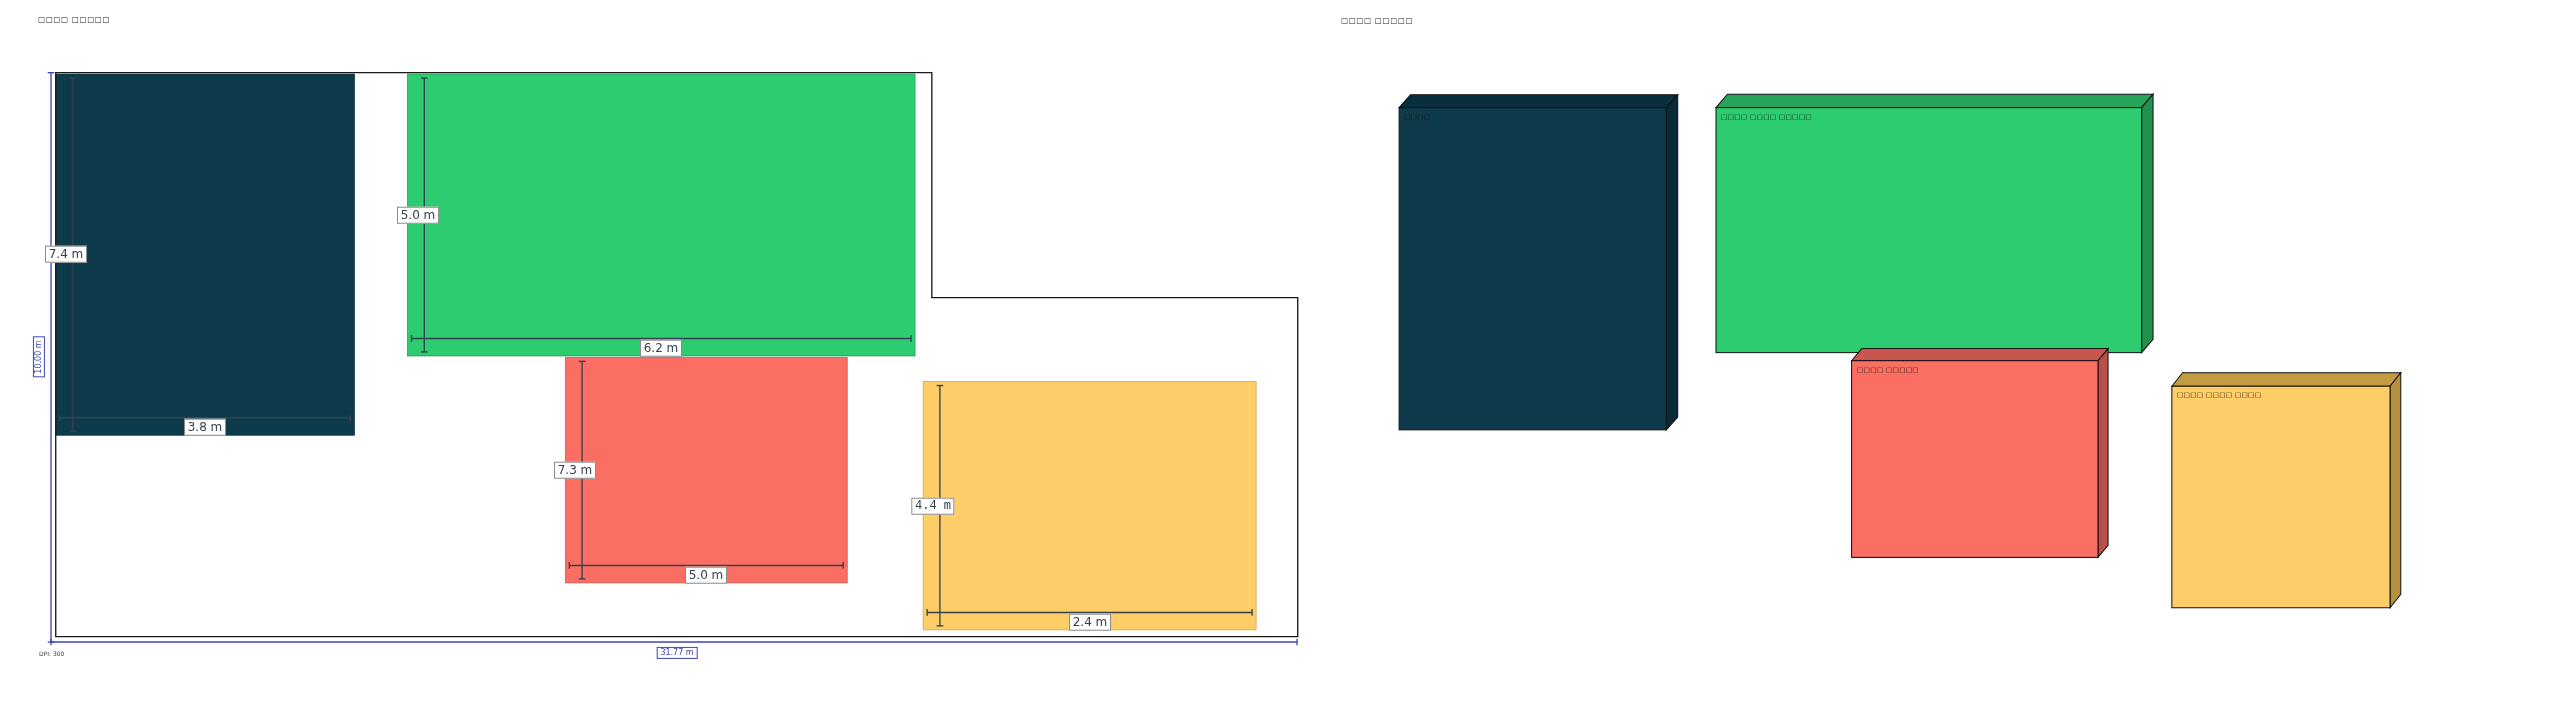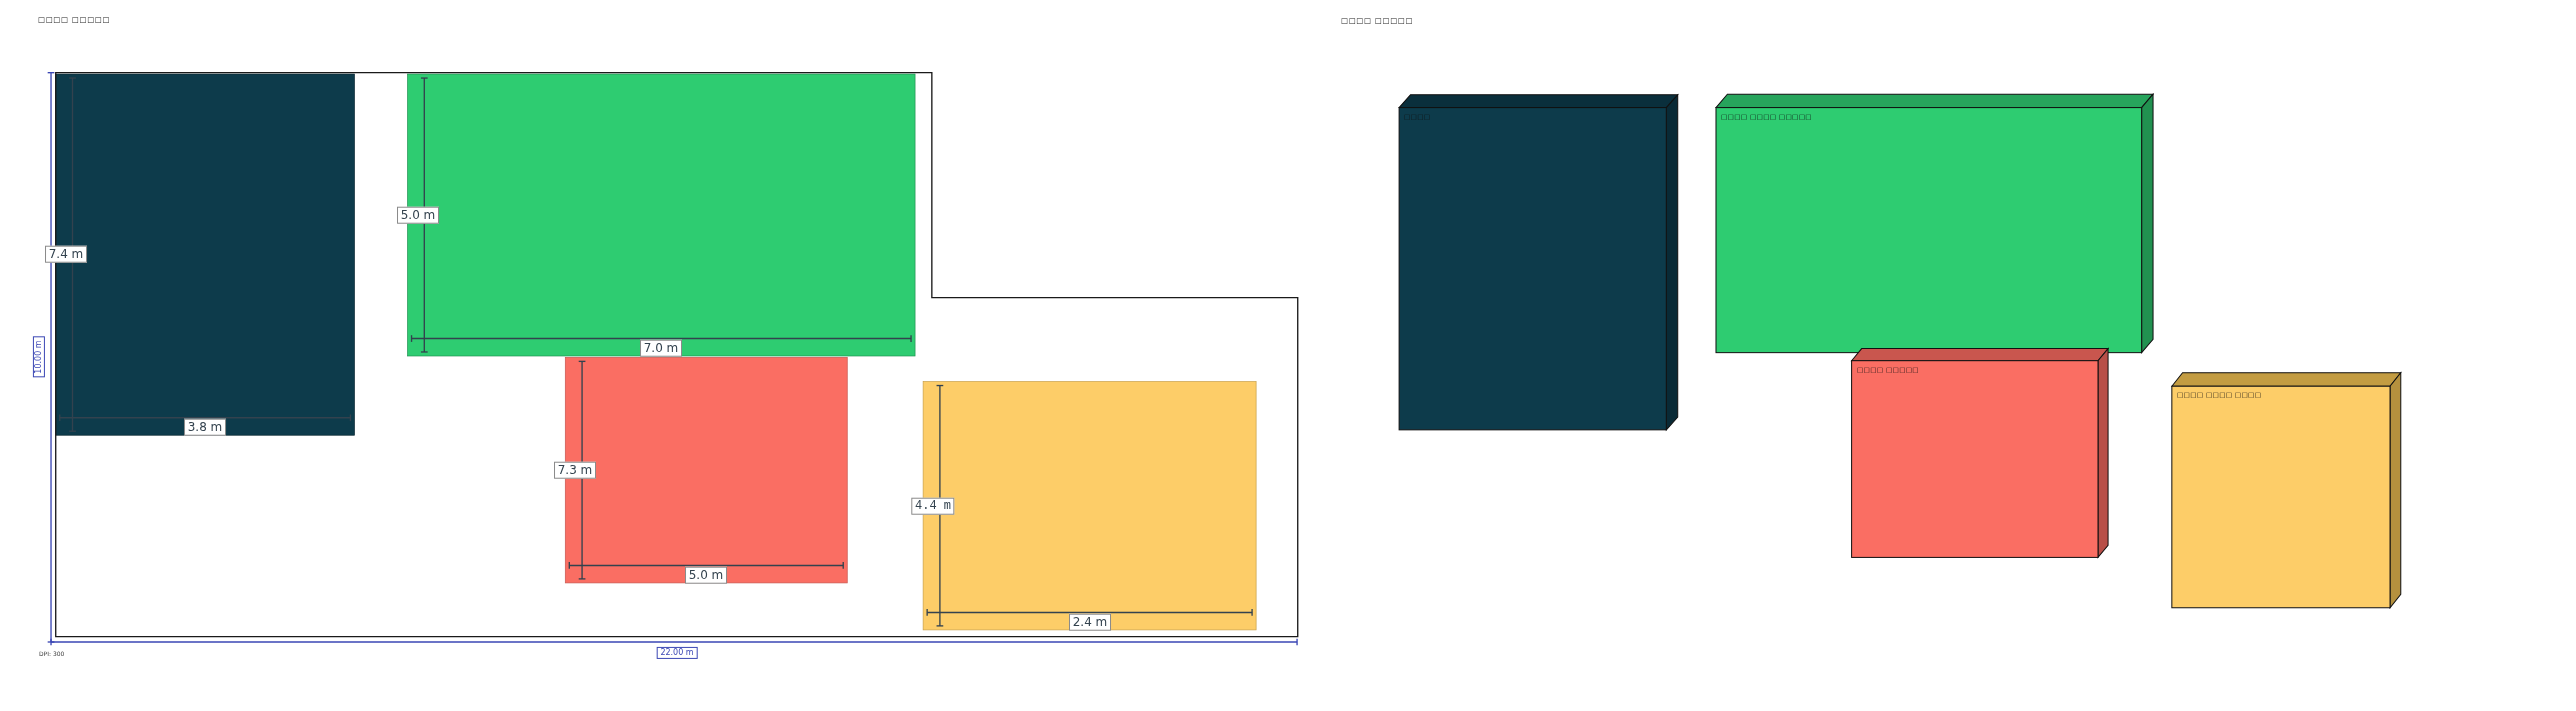--- a/index.html
+++ b/index.html
@@ -66,26 +66,26 @@
       <polygon points="3125,537 3140,519 3140,812 3125,830" fill="#b84f48" stroke="#101010" stroke-width="1.5"></polygon>
       <rect x="2758" y="537" width="367" height="293" fill="#fa6e63" stroke="#101010" stroke-width="1.5"></rect>
       <polygon points="3235,575 3251,555 3576,555 3560,575" fill="#c39c42" stroke="#101010" stroke-width="1.5"></polygon>
       <polygon points="3560,575 3576,555 3576,885 3560,905" fill="#b5913e" stroke="#101010" stroke-width="1.5"></polygon>
       <rect x="3235" y="575" width="325" height="330" fill="#fdcd68" stroke="#101010" stroke-width="1.5"></rect>
     </svg>
   <div id="labels">
       <div class="dim-label" style="left: 66px; top: 254px;">7.4 m</div>
       <div class="dim-label" style="left: 205px; top: 427px;">3.8 m</div>
       <div class="dim-label" style="left: 418px; top: 215px;">5.0 m</div>
-      <div class="dim-label" style="left: 661px; top: 348px;">7.0 m</div>
+      <div class="dim-label" style="left: 661px; top: 348px;">6.2 m</div>
       <div class="dim-label" style="left: 575px; top: 470px;">7.3 m</div>
       <div class="dim-label" style="left: 706px; top: 575px;">5.0 m</div>
       <div class="dim-label" style="left: 933px; top: 506px; font-family: Liberation Mono, monospace;">4.4 m</div>
       <div class="dim-label" style="left: 1090px; top: 622px;">2.4 m</div>
-      <div class="dim-label blue" style="left: 677px; top: 653px;">22.00 m</div>
+      <div class="dim-label blue" style="left: 677px; top: 653px;">31.77 m</div>
       <div class="dim-label blue rot" style="left: 39px; top: 357px;">10.00 m</div>
       <div class="iso-label" style="left: 1404px; top: 113px;">□□□□</div>
       <div class="iso-label" style="left: 1721px; top: 113px;">□□□□ □□□□ □□□□□</div>
       <div class="iso-label" style="left: 1857px; top: 366px;">□□□□ □□□□□</div>
       <div class="iso-label" style="left: 2177px; top: 391px;">□□□□ □□□□ □□□□</div>
     </div>
   <div class="panel-title" style="left:38px;top:14.8px">□□□□ □□□□□</div>
   <div class="panel-title" style="left:1341px;top:16px">□□□□ □□□□□</div>
   <div class="dpi-note" style="left:39px;top:650px">DPI: 300</div>
 </div>

